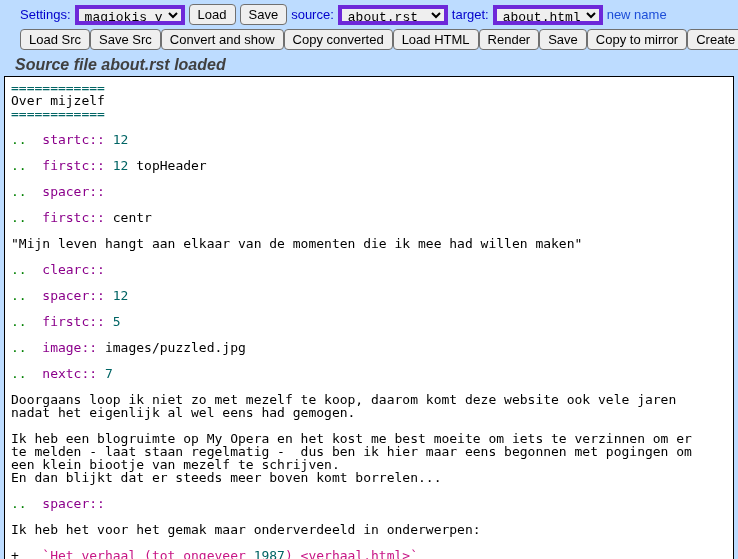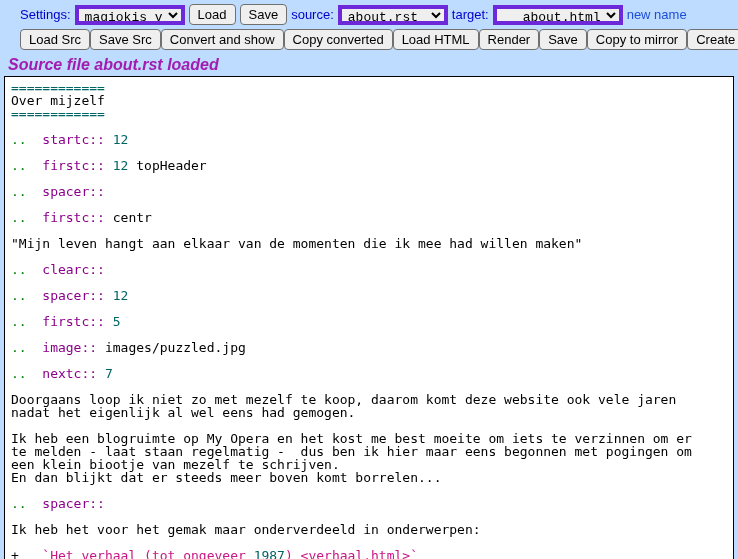--- a/index.html
+++ b/index.html
@@ -26,39 +26,40 @@
   select {
     font-family: Liberation Mono, monospace;
     font-size: 13px;
     background: #efefef;
     border: 4px solid #6d28d9;
     height: 20px;
     padding: 0 2px;
   }
   select.settings { width: 110px; }
   select.source   { width: 110px; }
-  select.target   { width: 130px; text-align: right; }
+  select.target   { width: 110px; text-align: right; }
 
   button {
     font-family: Arial, Helvetica, sans-serif;
     font-size: 13px;
     background: #efefef;
     border: 1px solid #707070;
     border-radius: 4px;
     padding: 2px 8px;
     cursor: pointer;
     white-space: nowrap;
   }
 
   .status-bar {
-    color: #a21caf;
+    color: #404040;
     font-weight: bold;
     font-size: 16px;
     padding: 0 2px 2px 8px;
     font-style: italic;
+    margin-left: 7px;
   }
 
   .editor-wrap {
     margin: 0 4px 4px 4px;
     background: #fff;
     border: 1px solid #000;
     height: 488px;
     position: relative;
     overflow: hidden;
   }

